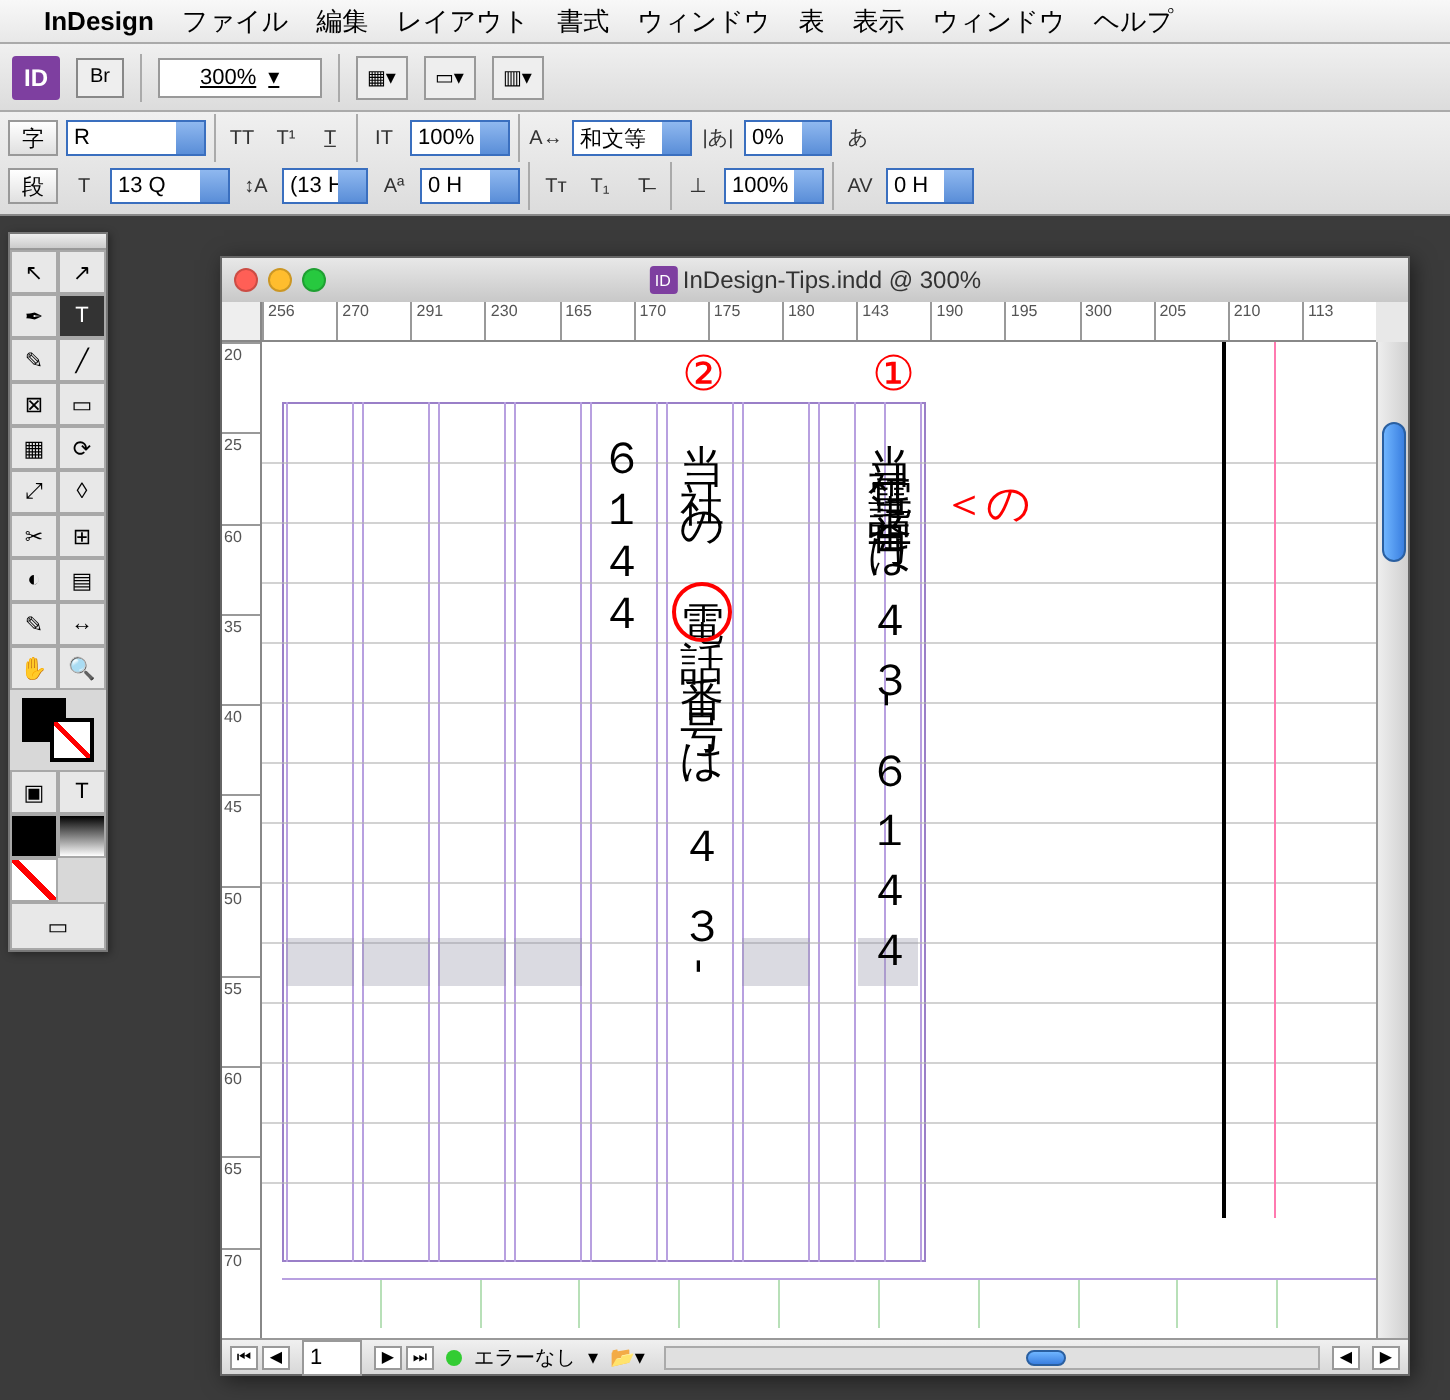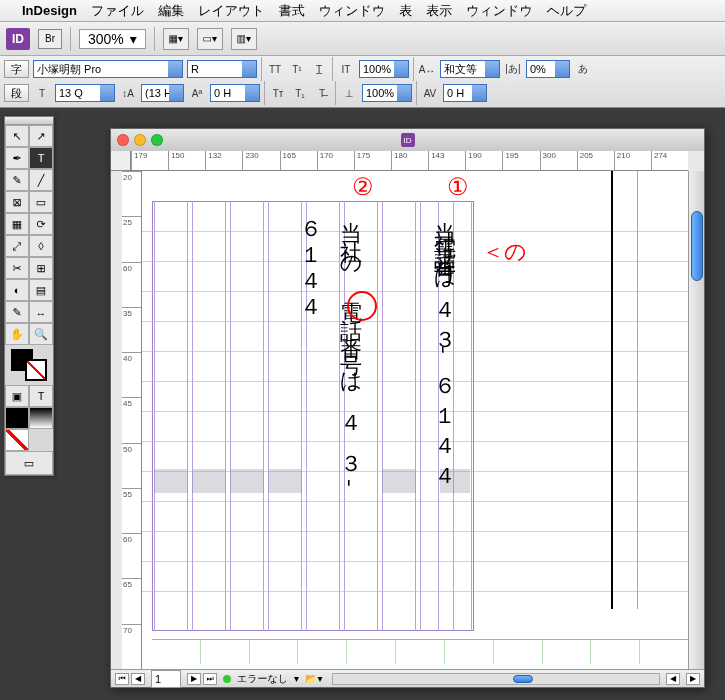--- a/index.html
+++ b/index.html
@@ -48,22 +48,23 @@
       width: 24px; height: 20px;
       display: flex; align-items: center; justify-content: center;
       font-size: 10px;
       background: #eee;
     }
     .zoom-sel {
       display: flex; align-items: center;
       border: 1px solid #999;
       background: #fff;
       height: 20px;
-      padding: 0 8px;
-      font-size: 14px;
+      padding: 0 20px;
+      font-size: 11px;
+      text-decoration: underline;
     }
     .zoom-sel::after { content: "▾"; margin-left: 6px; }
     .mini-icon {
       width: 26px; height: 22px;
       border: 1px solid #999;
       background: #eee;
       display: flex; align-items: center; justify-content: center;
       font-size: 10px;
     }
     .vr { width: 1px; height: 24px; background: #aaa; }
@@ -198,21 +199,20 @@
       background: #eee;
       border-right: 1px solid #888;
       border-bottom: 1px solid #888;
     }
 
     .doc-body {
       flex: 1;
       display: flex;
       position: relative;
       overflow: hidden;
-      margin-left: 11px;
     }
     .ruler-v {
       width: 20px;
       background: #fff;
       border-right: 1px solid #888;
       display: flex;
       flex-direction: column;
       font-size: 8px;
       color: #555;
     }
@@ -322,23 +322,20 @@
     </div>
   <div class="vr"></div>
   <div class="mini-icon">▦▾</div>
   <div class="mini-icon">▭▾</div>
   <div class="mini-icon">▥▾</div>
 </div>
 
 <div class="toolbar2">
   <div class="tb-row">
     <div class="lbl-btn">字</div>
-    <div class="field sel" style="width:150px">
-        <span>小塚明朝 Pro</span>
-      </div>
     <div class="field sel" style="width:70px">
         <span>R</span>
       </div>
     <div class="vr"></div>
     <span class="tt">TT</span>
     <span class="tt">T¹</span>
     <span class="tt">T̲</span>
     <div class="vr"></div>
     <span class="tt">IT</span>
     <div class="field sel" style="width:50px">
@@ -428,39 +425,40 @@
 
   <div class="doc-window">
     <div class="titlebar">
       <div class="traffic">
         <div class="tl r"></div>
         <div class="tl y"></div>
         <div class="tl g"></div>
       </div>
       <div class="win-title">
         <span class="id-mini">ID</span>
+        <span>InDesign-Tips.indd @ 300%</span>
       </div>
     </div>
     <div class="ruler-corner"></div>
     <div class="ruler-h">
-      <div class="tick">179</div>
-      <div class="tick">150</div>
-      <div class="tick">132</div>
+      <div class="tick">256</div>
+      <div class="tick">270</div>
+      <div class="tick">291</div>
       <div class="tick">230</div>
       <div class="tick">165</div>
       <div class="tick">170</div>
       <div class="tick">175</div>
       <div class="tick">180</div>
       <div class="tick">143</div>
       <div class="tick">190</div>
       <div class="tick">195</div>
       <div class="tick">300</div>
       <div class="tick">205</div>
       <div class="tick">210</div>
-      <div class="tick">274</div>
+      <div class="tick">113</div>
     </div>
     <div class="doc-body">
       <div class="ruler-v">
         <div class="tick">20</div>
         <div class="tick">25</div>
         <div class="tick">60</div>
         <div class="tick">35</div>
         <div class="tick">40</div>
         <div class="tick">45</div>
         <div class="tick">50</div>

